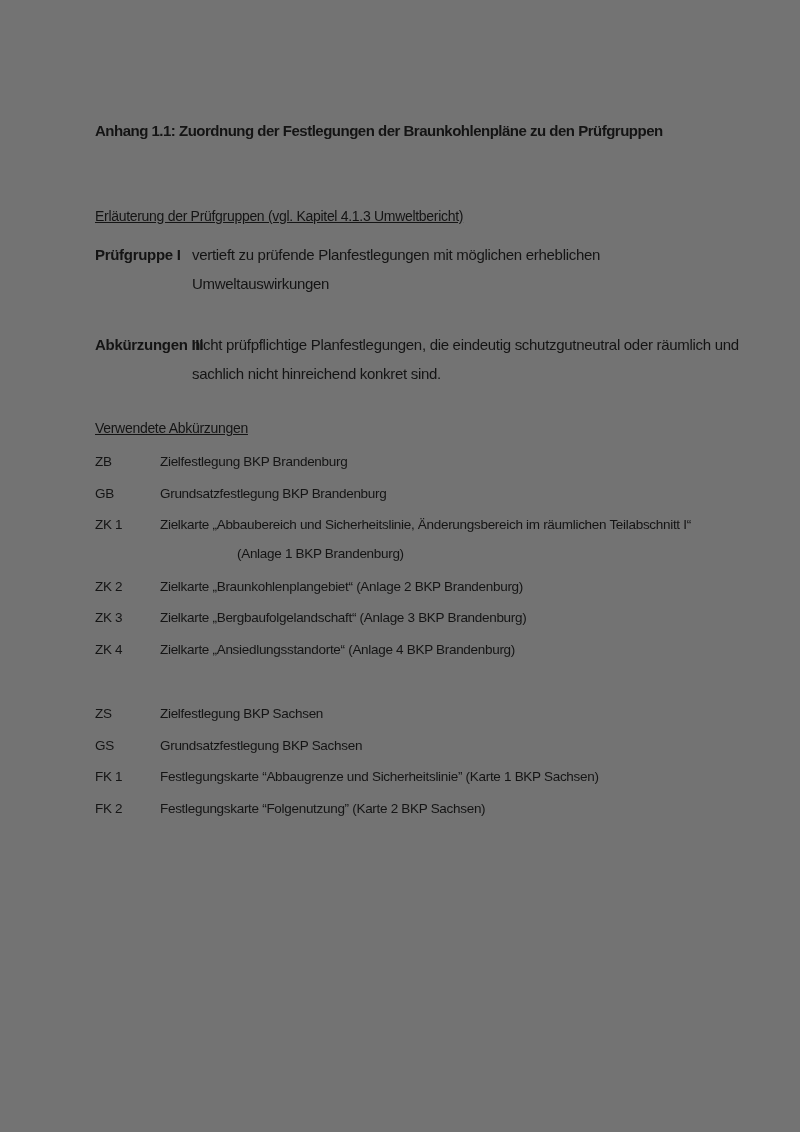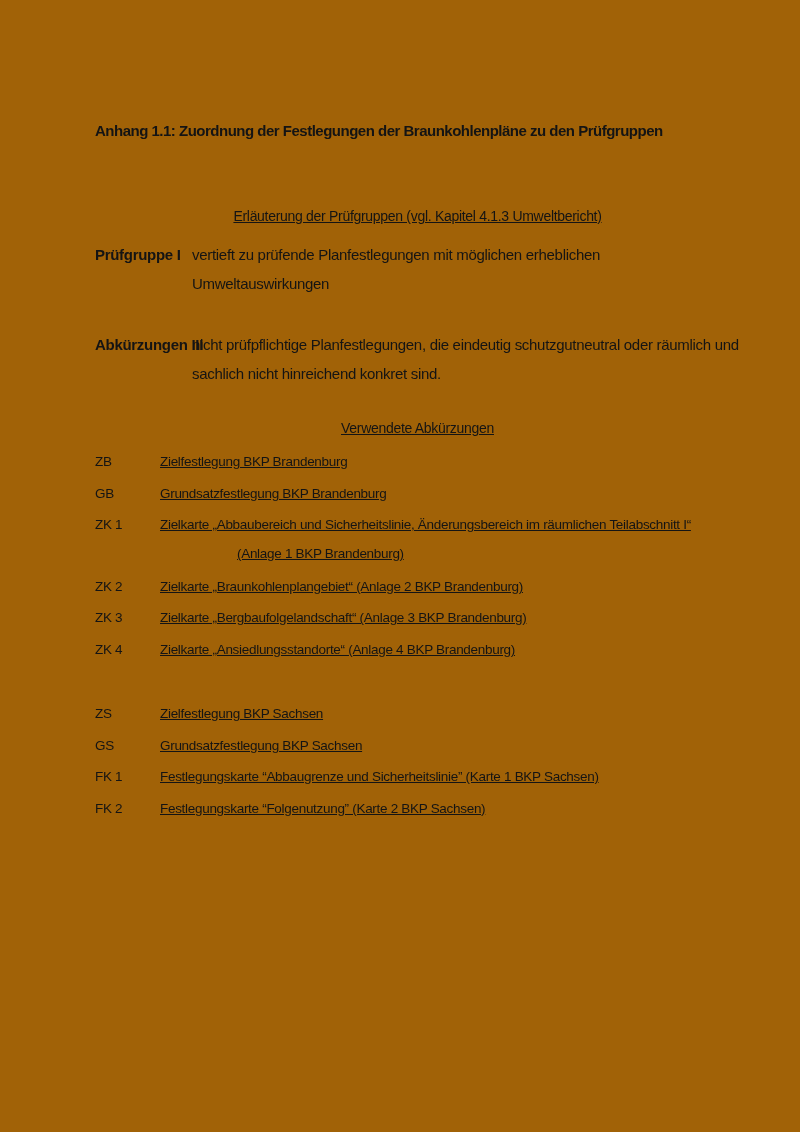--- a/index.html
+++ b/index.html
@@ -4,21 +4,21 @@
 <style>
   html, body {
     margin: 0;
     padding: 0;
     background: #ffffff;
   }
   .page {
     position: relative;
     width: 800px;
     height: 1132px;
-    background: #a16207;
+    background: #737373;
     font-family: "Liberation Sans", sans-serif;
     color: #141414;
     overflow: hidden;
   }
   .doc-title {
     position: absolute;
     left: 95px;
     top: 116px;
     width: 645px;
     font-size: 15px;
@@ -29,21 +29,20 @@
   }
   .section-heading {
     position: absolute;
     left: 95px;
     width: 645px;
     font-size: 14px;
     letter-spacing: -0.3px;
     line-height: 29px;
     text-decoration: underline;
     white-space: nowrap;
-    text-align: center;
   }
   .pg-row {
     position: absolute;
     left: 95px;
     width: 638px;
     display: flex;
     font-size: 15px;
     letter-spacing: -0.3px;
     line-height: 29px;
   }
@@ -72,21 +71,20 @@
     line-height: 29px;
   }
   .ab-code {
     position: absolute;
     left: 0;
     top: 0;
     white-space: nowrap;
   }
   .ab-desc {
     margin-left: 65px;
-    text-decoration: underline;
   }
   .ab-line1 { white-space: nowrap; }
   .ab-line2 { margin-left: 77px; white-space: nowrap; }
   .ab-line2:empty { display: none; }
 </style>
 </head>
 <body>
 
 <div class="page">
 

